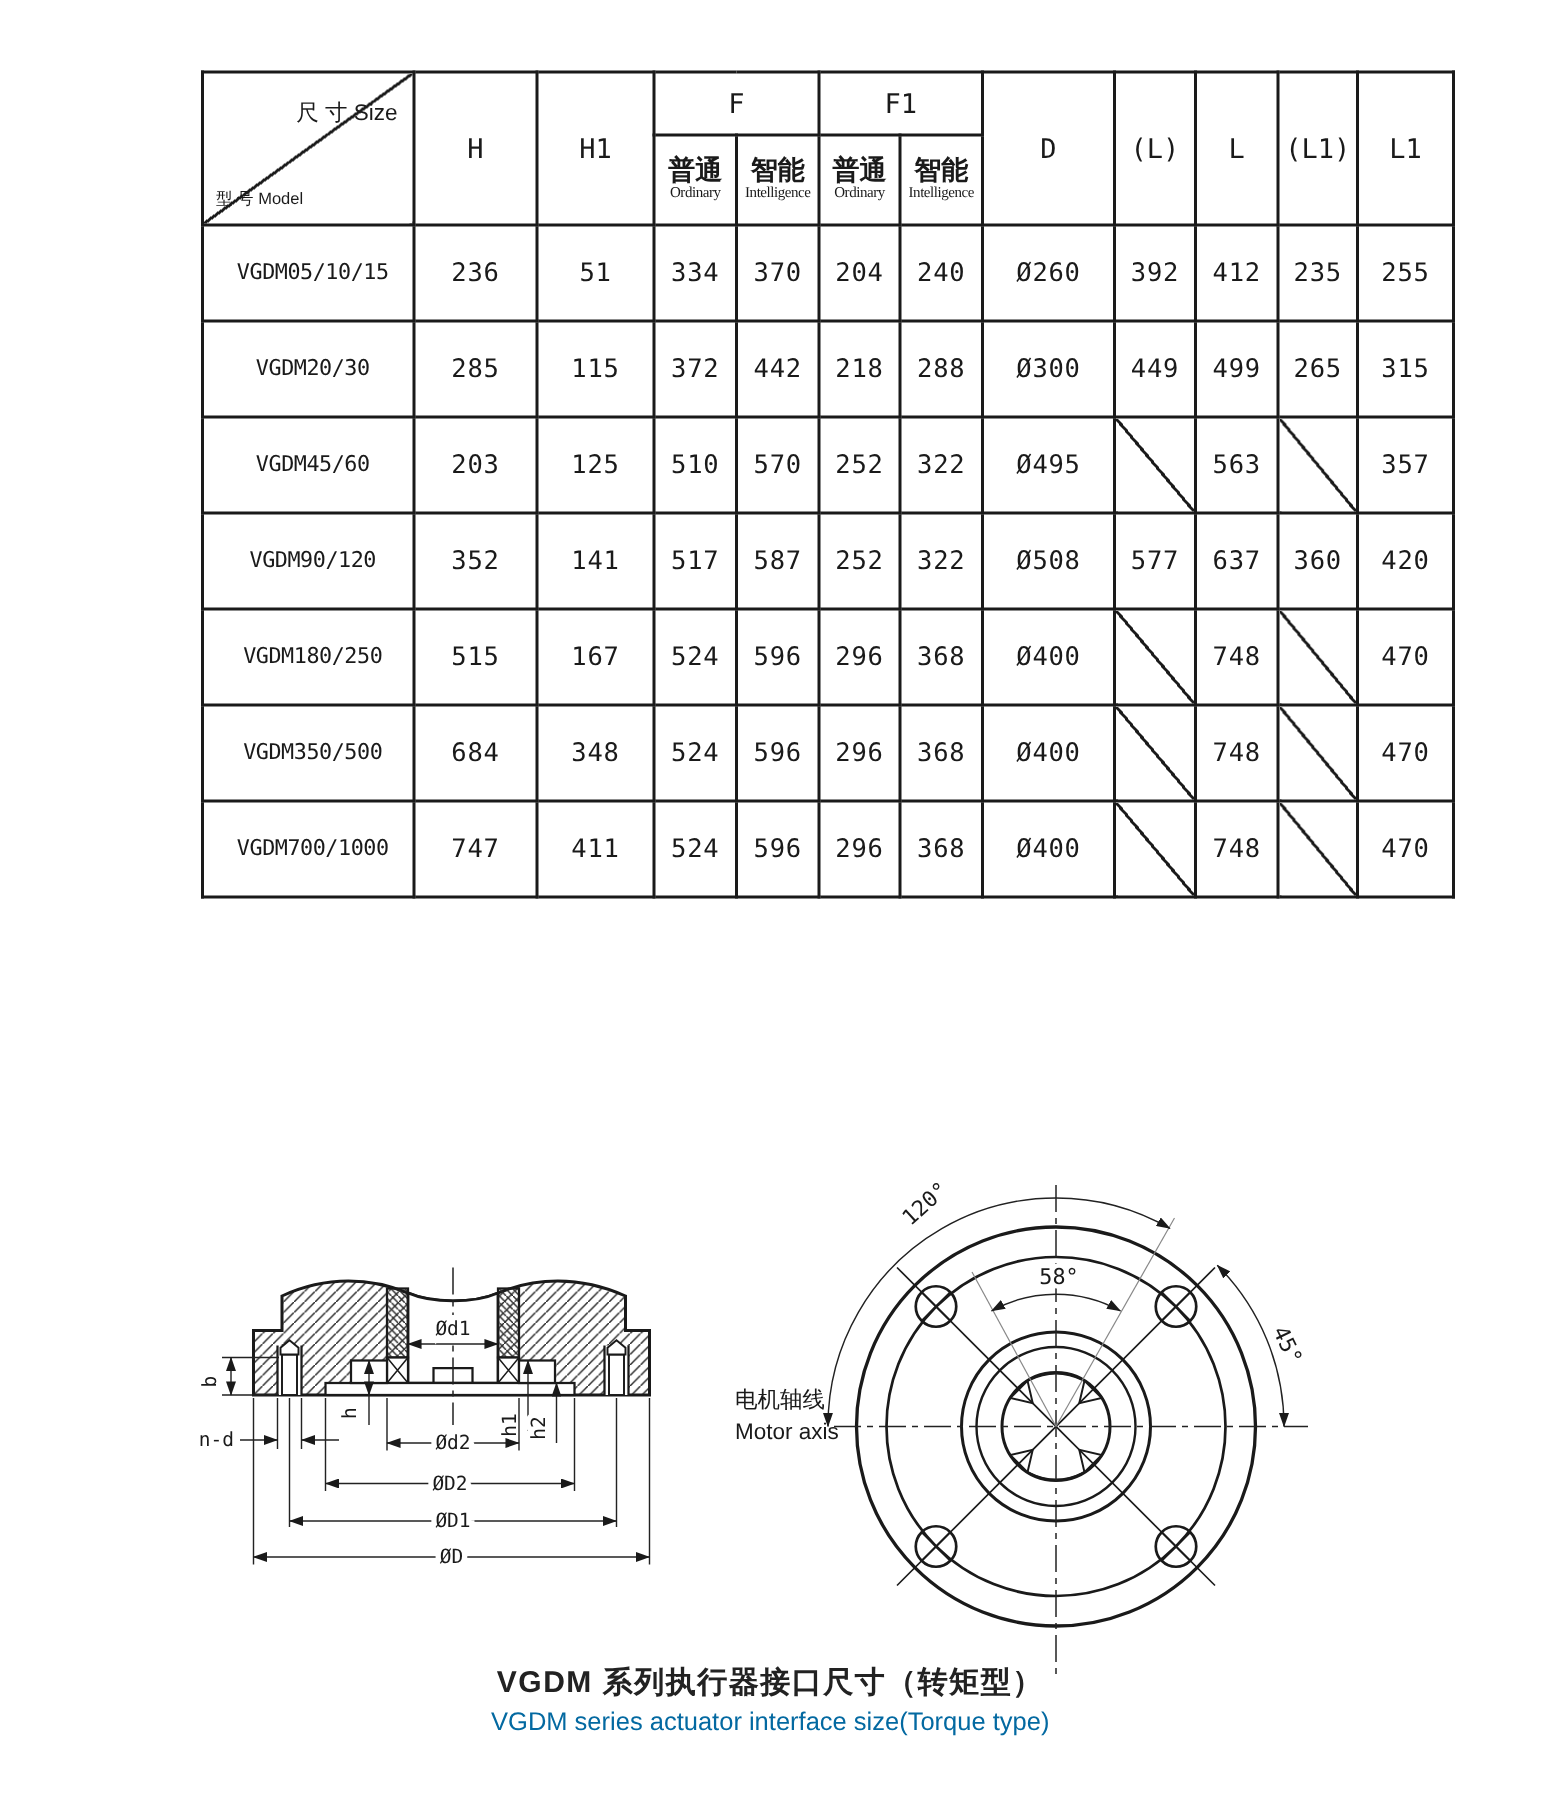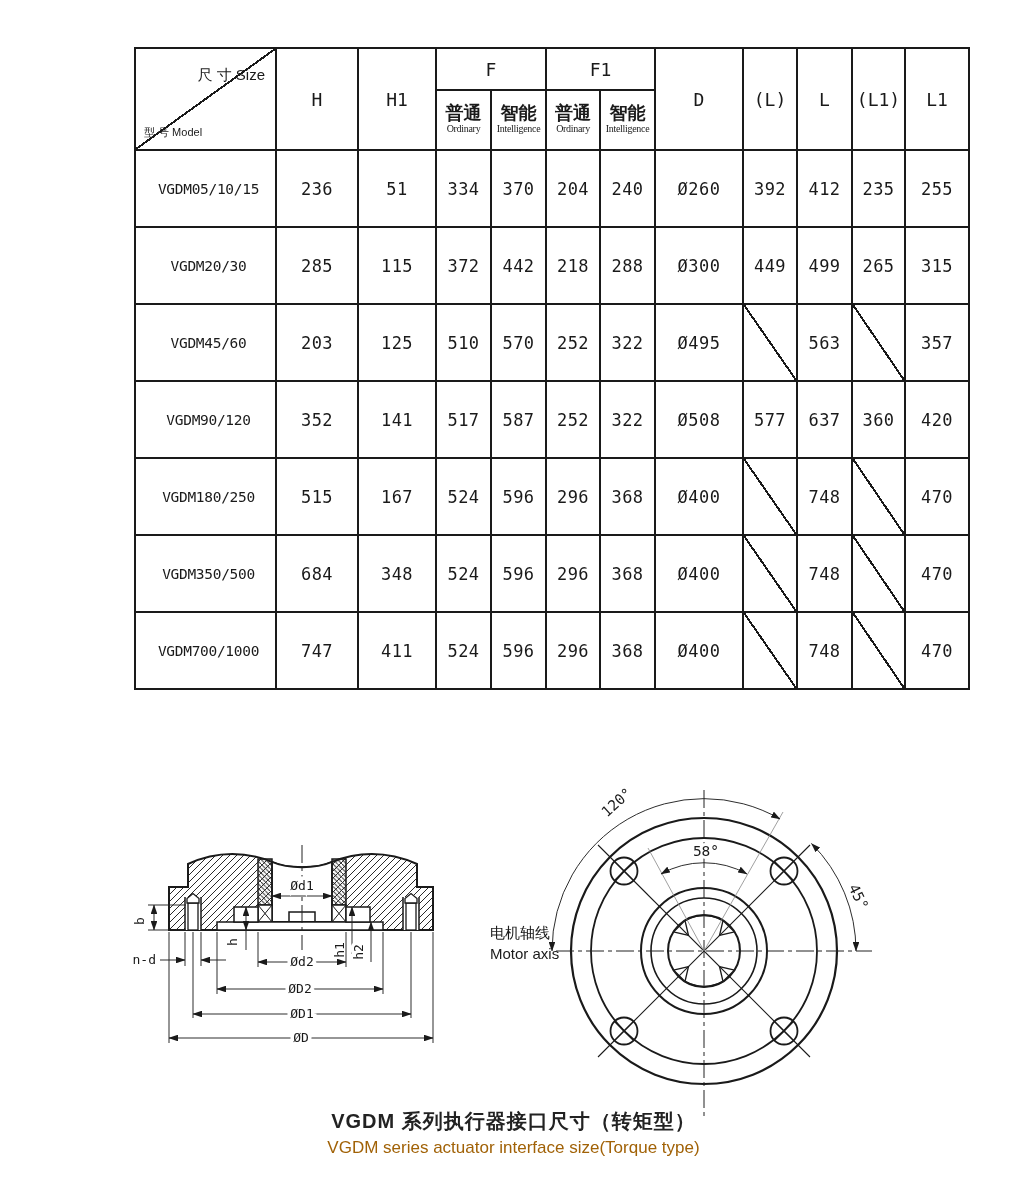--- a/index.html
+++ b/index.html
@@ -7,21 +7,21 @@
         font-family:"Liberation Sans", sans-serif;color:#1a1a1a;}
 
   
   table.dim-table{position:absolute;left:104px;top:47px;width:834px;border-collapse:collapse;
                   table-layout:fixed;margin-left:30px;}
   .dim-table td{border:2px solid #1a1a1a;text-align:center;vertical-align:middle;
                 font-family:"DejaVu Sans Mono", monospace;font-weight:400;
                 color:#1a1a1a;overflow:hidden;}
   tr.hr1{height:42px;}
   tr.hr2{height:60px;}
-  tr.datarow{height:77px;}
+  tr.datarow{height:64px;}
   .hd{font-size:18px;}
   .val{font-size:17px;letter-spacing:0.5px;}
   .model{font-size:14.5px;text-align:left;padding-left:7px;letter-spacing:-0.3px;}
   .sub .cn{font-family:"Liberation Sans", sans-serif;font-weight:700;font-size:18px;line-height:17px;}
   .sub .en{font-family:Liberation Serif, serif;font-weight:400;font-size:10px;line-height:13px;
            letter-spacing:-0.3px;white-space:nowrap;}
   
   td.corner{position:relative;padding:0;
     background:linear-gradient(to bottom right,
       transparent calc(50% - 1px), #1a1a1a calc(50% - 1px),
@@ -45,21 +45,21 @@
   .cl{fill:none;stroke:#222;stroke-width:1;stroke-dasharray:18 4 4 4;}
   text.dimtext{font-family:"DejaVu Sans Mono", monospace;font-size:13px;fill:#1a1a1a;
       stroke:#fff;stroke-width:7px;paint-order:stroke;}
   text.angtext{font-family:"DejaVu Sans Mono", monospace;font-size:14.5px;fill:#1a1a1a;
       stroke:#fff;stroke-width:6px;paint-order:stroke;}
   text.axistext{font-family:"Liberation Sans", sans-serif;font-size:15px;fill:#1a1a1a;}
 
   
   .caption{position:absolute;left:0;top:1108px;width:1027px;text-align:center;}
   .cap-cn{font-size:20px;font-weight:700;letter-spacing:1px;color:#222;}
-  .cap-en{font-size:17px;font-weight:400;margin-top:3px;color:#a16207;}
+  .cap-en{font-size:17px;font-weight:400;margin-top:3px;color:#0369a1;}
 </style>
 </head>
 <body>
 
 <div class="page">
 
   <table class="dim-table">
     <colgroup>
       <col style="width:141px">
         <col style="width:82px">

